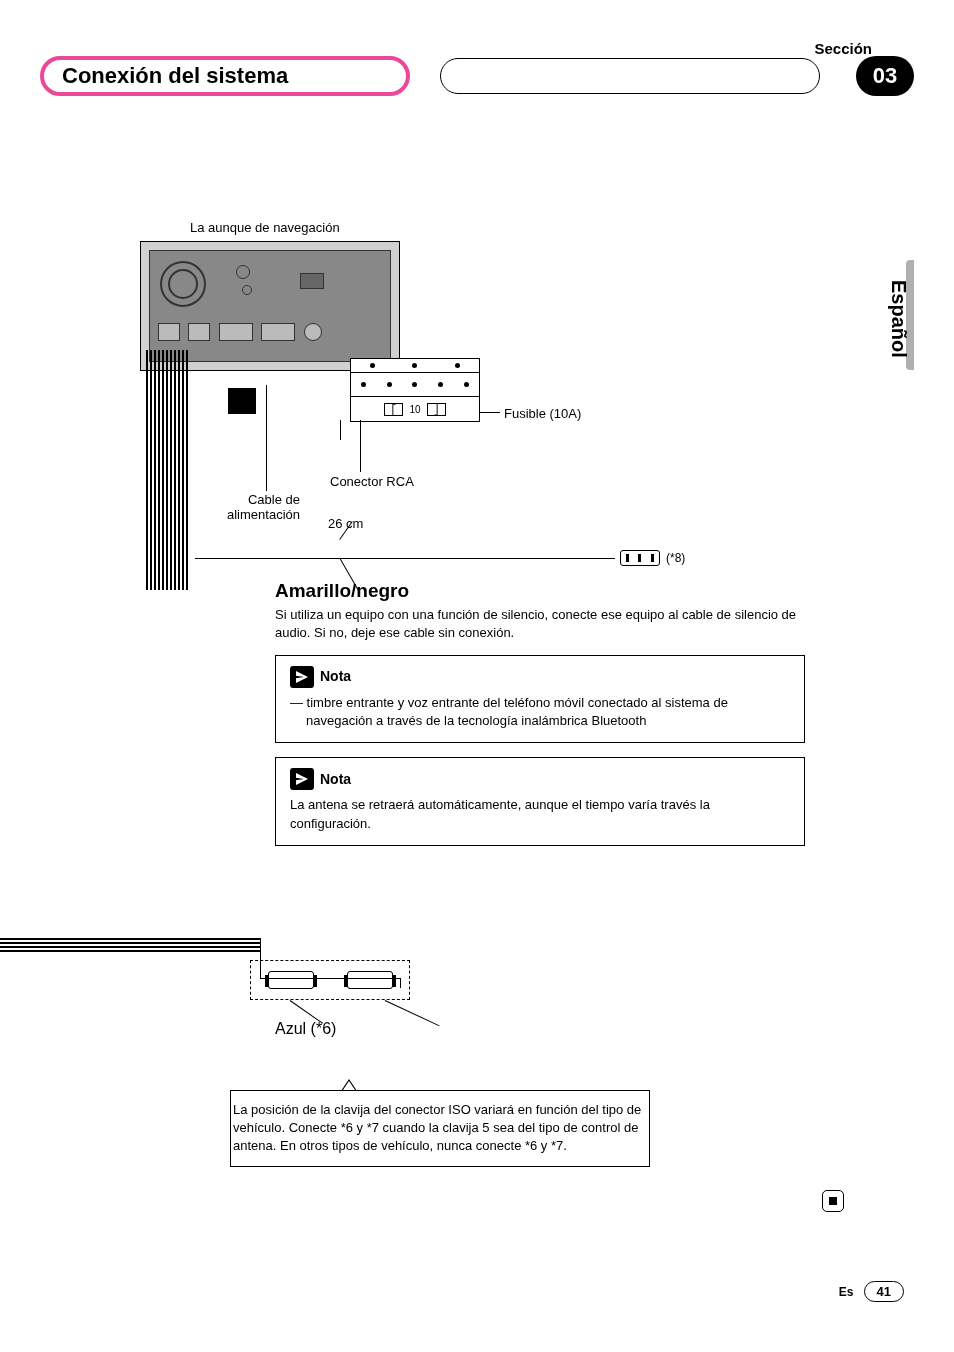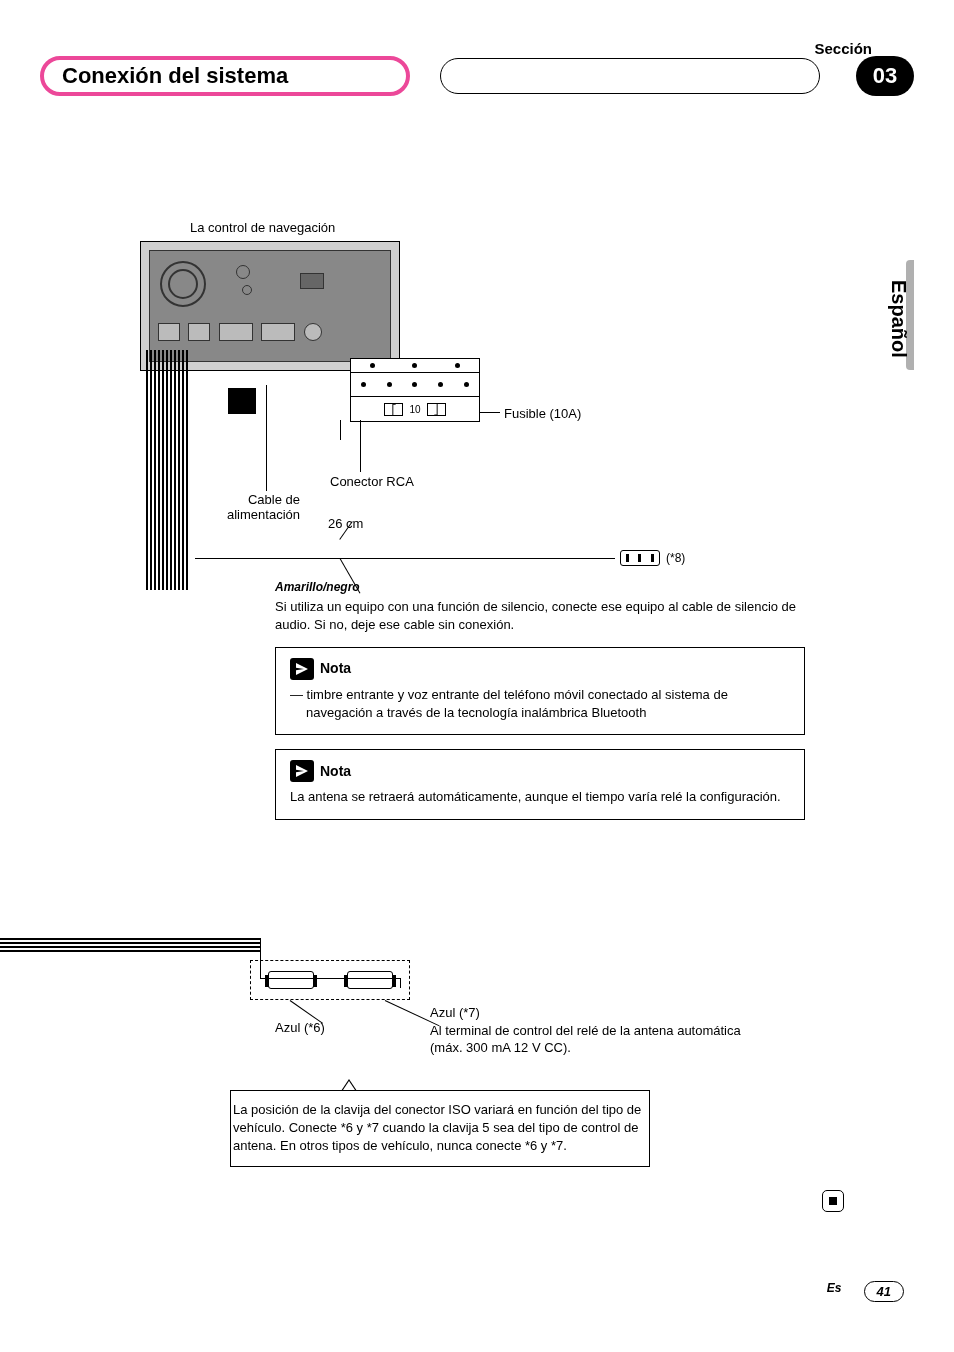--- a/index.html
+++ b/index.html
@@ -160,21 +160,21 @@
   }
 
   .black-plug {
     position:absolute; top:168px; left:168px;
     width:28px; height:26px; background:#000;
   }
 
   .amari-block {
     position:absolute; top:360px; left:215px; width:530px;
   }
-  .amari-heading { font-weight:bold; font-size:12px; margin-bottom:4px;font-style:italic; }
+  .amari-heading { font-weight:bold; font-size:19px; margin-bottom:4px; }
   .amari-text { font-size:13px; line-height:1.35; }
 
   .note-box {
     border:1px solid #000; padding:10px 14px 12px 14px;
     margin-top:14px; font-size:13px; line-height:1.4;
   }
   .note-badge {
     display:inline-flex; align-items:center; gap:6px; margin-bottom:6px;
   }
   .note-icon {
@@ -196,21 +196,21 @@
   .conn-chip {
     width:46px; height:18px; border:1.5px solid #000; border-radius:3px;
     position:relative;
   }
   .conn-chip::before, .conn-chip::after {
     content:""; position:absolute; top:3px; width:4px; height:12px; background:#000;
   }
   .conn-chip::before { left:-4px; }
   .conn-chip::after { right:-4px; }
 
-  .azul6 { font-size:13px; position:absolute; top:60px; left:95px; }
+  .azul6 { font-size:16px; position:absolute; top:60px; left:95px; }
   .azul7-block { position:absolute; top:44px; left:250px; width:330px; font-size:13px; line-height:1.35; }
 
   .iso-box {
     position:absolute; top:130px; left:50px;
     border:1px solid #000; padding:10px 2px;
     width:420px; font-size:13px; line-height:1.4;
   }
   .pointer-tri {
     position:absolute; top:-12px; left:110px;
     width:0; height:0; border-left:8px solid transparent; border-right:8px solid transparent;
@@ -226,21 +226,21 @@
     position:absolute; bottom:140px; right:110px;
     width:22px; height:22px; border:1.5px solid #000; border-radius:5px;
     display:flex; align-items:center; justify-content:center;
   }
   .end-mark::after {
     content:""; width:8px; height:8px; background:#000;
   }
 
   .footer {
     position:absolute; bottom:50px; right:50px;
-    display:flex; gap:22px;font-style:italic;
+    display:flex; align-items:center; gap:10px;
   }
   .footer-lang { font-size:12px; font-weight:bold; }
   .page-pill {
     border:1.5px solid #000; border-radius:14px;
     padding:2px 12px; font-size:13px; font-weight:bold;
   }
 
   .star8 {
     position:absolute; top:330px; left:560px; font-size:12px;
     display:flex; align-items:center; gap:6px;
@@ -261,21 +261,21 @@
   <div class="title-pill">Conexión del sistema</div>
   <div class="right-pill"></div>
   <div class="section-number">03</div>
 </div>
 
 <div class="lang-tab"></div>
 <div class="vertical-lang">Español</div>
 
 <div class="diagram-area">
 
-  <div class="nav-unit-label">La control de navegación</div>
+  <div class="nav-unit-label">La aunque de navegación</div>
 
   <div class="device-box">
     <div class="inner-dark">
       <div class="speaker"></div>
       <div class="small-circ1"></div>
       <div class="small-circ2"></div>
       <div class="small-rect"></div>
       <div class="port-row">
         <span class="port small"></span>
         <span class="port small"></span>
@@ -366,45 +366,41 @@
 
     <div class="note-box">
       <div class="note-badge">
         <span class="note-icon">
           <svg viewBox="0 0 24 24">
               <path d="M3 21l18-9L3 3v7l12 2-12 2z" fill="#fff"></path>
             </svg>
         </span>
         <span class="note-title">Nota</span>
       </div>
-      <div>La antena se retraerá automáticamente, aunque el tiempo varía relé la configuración.</div>
+      <div>La antena se retraerá automáticamente, aunque el tiempo varía través la configuración.</div>
     </div>
   </div>
 
   <div class="line1" style="top:718px; left:-60px; width:260px; height:2px;"></div>
   <div class="line1" style="top:722px; left:-60px; width:260px; height:2px;"></div>
   <div class="line1" style="top:726px; left:-60px; width:260px; height:2px;"></div>
   <div class="line1" style="top:730px; left:-60px; width:260px; height:2px;"></div>
 
   <div class="line1" style="top:718px; left:200px; width:1px; height:40px;"></div>
   <div class="line1" style="top:758px; left:200px; width:140px; height:1px;"></div>
   <div class="line1" style="top:758px; left:340px; width:1px; height:10px;"></div>
 
   <div class="blue-area">
     <div class="dashed-box">
       <div class="conn-chip"></div>
       <div class="conn-chip"></div>
     </div>
     <div class="line1" style="top:40px; left:110px; width:40px; height:1px; transform:rotate(35deg); transform-origin:left;"></div>
     <div class="line1" style="top:40px; left:205px; width:60px; height:1px; transform:rotate(25deg); transform-origin:left;"></div>
     <div class="azul6">Azul (*6)</div>
-    <div class="azul7-block">
-      <div>Azul (*7)</div>
-      <div>Al terminal de control del relé de la antena automática (máx. 300 mA 12 V CC).</div>
-    </div>
 
     <div class="iso-box">
       <div class="pointer-tri"></div>
       <span>La posición de la clavija del conector ISO variará en función del tipo de vehículo. Conecte *6 y *7 cuando la clavija 5 sea del tipo de control de antena. En otros tipos de vehículo, nunca conecte *6 y *7.</span>
     </div>
   </div>
 </div>
 
 <div class="end-mark"></div>
 

